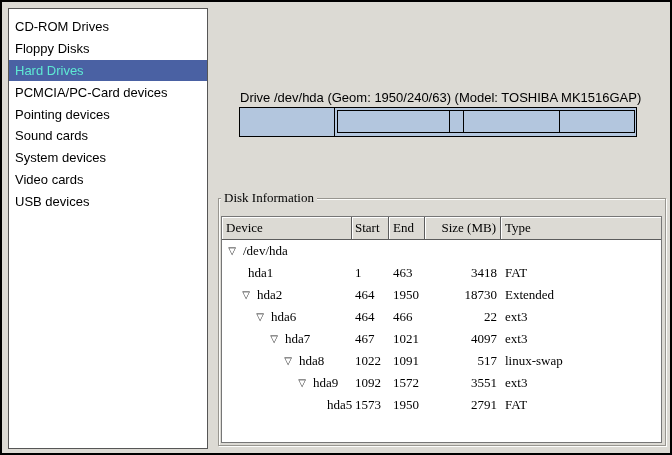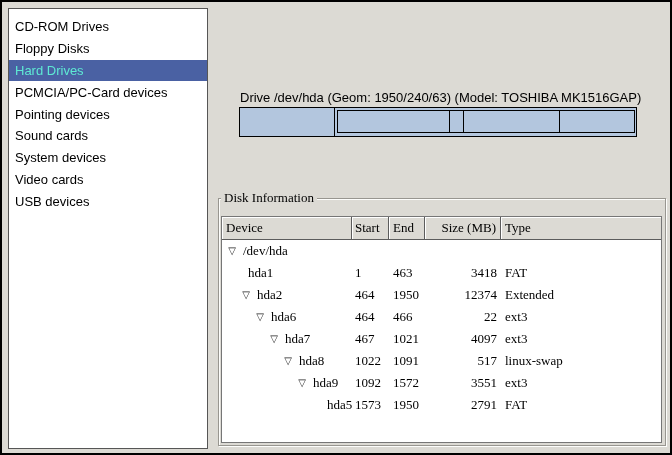--- a/index.html
+++ b/index.html
@@ -131,21 +131,21 @@
             <div class="cell col-size">3418</div>
             <div class="cell col-type">FAT</div>
           </div>
           <div class="trow">
             <div class="cell col-device" style="padding-left: 18px;">
               <span class="expander">▽</span>
               <span>hda2</span>
             </div>
             <div class="cell col-start">464</div>
             <div class="cell col-end">1950</div>
-            <div class="cell col-size">12374</div>
+            <div class="cell col-size">18730</div>
             <div class="cell col-type">Extended</div>
           </div>
           <div class="trow">
             <div class="cell col-device" style="padding-left: 32px;">
               <span class="expander">▽</span>
               <span>hda6</span>
             </div>
             <div class="cell col-start">464</div>
             <div class="cell col-end">466</div>
             <div class="cell col-size">22</div>

